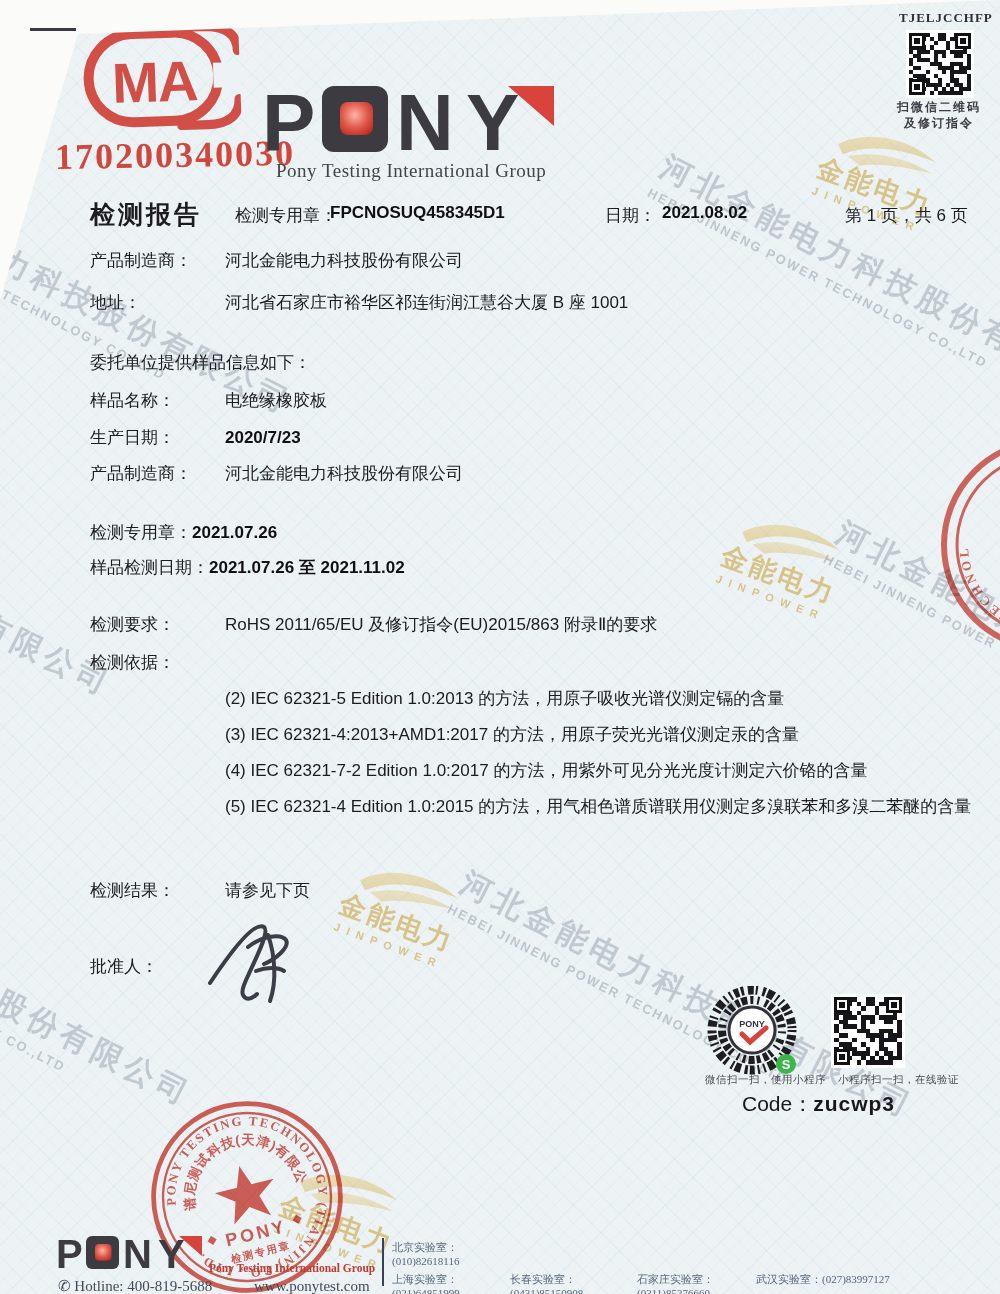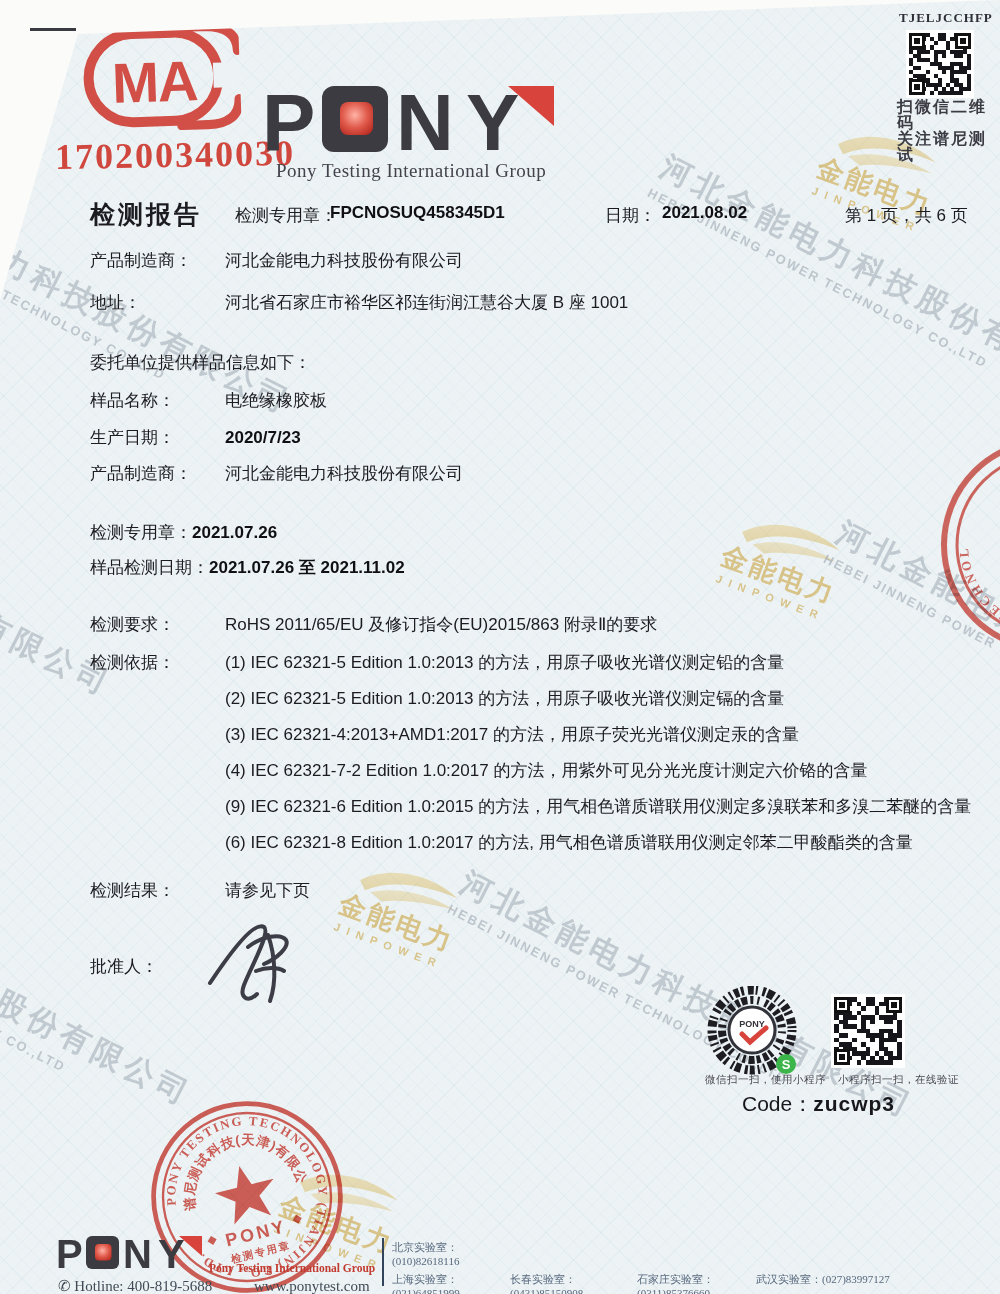--- a/index.html
+++ b/index.html
@@ -34,22 +34,22 @@
   .pony-sub  { position:absolute; left:276px; top:160px; font-family:"Liberation Serif", serif;
                font-size:19px; color:#43434c; letter-spacing:.5px; }
   .tj-code { position:absolute; left:899px; top:10px; font-family:"Liberation Serif", serif;
              font-weight:700; font-size:13px; color:#2e2e38; letter-spacing:1px; }
   .qr { position:relative; background:#fff; padding:3px; display:grid; grid-template-columns:repeat(15,1fr); grid-auto-rows:1fr; }
   .qr i { background:#15151a; }
   .qr .f { position:absolute; width:16px; height:16px; border:3px solid #111; background:#fff; }
   .qr .f::before { content:""; position:absolute; left:2px; top:2px; right:2px; bottom:2px; background:#111; }
   .qr .f.tl { left:3px; top:3px; } .qr .f.tr { right:3px; top:3px; } .qr .f.bl { left:3px; bottom:3px; }
   .qr-top { position:absolute; left:906px; top:30px; width:68px; height:68px; }
-  .qr-cap { position:absolute; left:897px; top:99px; font-size:16px; font-weight:700; color:#3c3c44;
-            letter-spacing:2px; line-height:16px; }
+  .qr-cap { position:absolute; left:897px; top:99px; font-size:12px; font-weight:700; color:#3c3c44;
+            letter-spacing:2px; line-height:16px;text-align:center; }
 
   .hrow { position:absolute; top:198px; left:0; width:100%; }
   .title { position:absolute; left:90px; top:0; font-size:25px; font-weight:700; letter-spacing:3px; }
   .lab   { color:#1b1b20; }
   .b     { font-weight:700; color:#101014; }
   .rpt-label { position:absolute; left:235px; top:6px; font-size:17px; }
   .rpt-val   { position:absolute; left:330px; top:5px; font-size:17px; }
   .date-label{ position:absolute; left:605px; top:6px; font-size:17px; }
   .date-val  { position:absolute; left:662px; top:5px; font-size:17px; }
   .pages     { position:absolute; left:845px; top:6px; font-size:17px; }
@@ -408,21 +408,21 @@
       <i style="opacity:1"></i>
       <i style="opacity:1"></i>
       <i style="opacity:0"></i>
       <i style="opacity:0"></i>
     <div class="f tl"></div>
     <div class="f tr"></div>
     <div class="f bl"></div>
   </div>
   <div class="qr-cap">
     <div>扫微信二维码</div>
-    <div>关注谱尼测试</div>
+    <div>及修订指令</div>
   </div>
 
   <div class="hrow">
     <div class="title">检测报告</div>
     <div class="rpt-label lab">检测专用章：</div>
     <div class="rpt-val b">FPCNOSUQ458345D1</div>
     <div class="date-label lab">日期：</div>
     <div class="date-val b">2021.08.02</div>
     <div class="pages">第 1 页，共 6 页</div>
   </div>
@@ -447,26 +447,24 @@
   <div class="row" style="top:522px;">
     <span>检测专用章：</span><span class="b">2021.07.26</span>
   </div>
   <div class="row" style="top:557px;">
     <span>样品检测日期：</span><span class="b">2021.07.26  至  2021.11.02</span>
   </div>
 
   <div class="row" style="top:614px;">检测要求：</div>
   <div class="ind" style="top:614px;">RoHS 2011/65/EU 及修订指令(EU)2015/863 附录Ⅱ的要求</div>
   <div class="row" style="top:652px;">检测依据：</div>
-  <div class="ind" style="top:652px;">(1) IEC 62321-5 Edition 1.0:2013 的方法，用原子吸收光谱仪测定铅的含量</div>
   <div class="ind" style="top:688px;">(2) IEC 62321-5 Edition 1.0:2013 的方法，用原子吸收光谱仪测定镉的含量</div>
   <div class="ind" style="top:724px;">(3) IEC 62321-4:2013+AMD1:2017 的方法，用原子荧光光谱仪测定汞的含量</div>
   <div class="ind" style="top:760px;">(4) IEC 62321-7-2 Edition 1.0:2017 的方法，用紫外可见分光光度计测定六价铬的含量</div>
-  <div class="ind" style="top:796px;">(9) IEC 62321-6 Edition 1.0:2015 的方法，用气相色谱质谱联用仪测定多溴联苯和多溴二苯醚的含量</div>
-  <div class="ind" style="top:832px;">(6) IEC 62321-8 Edition 1.0:2017 的方法, 用气相色谱质谱联用仪测定邻苯二甲酸酯类的含量</div>
+  <div class="ind" style="top:796px;">(5) IEC 62321-4 Edition 1.0:2015 的方法，用气相色谱质谱联用仪测定多溴联苯和多溴二苯醚的含量</div>
 
   <div class="row" style="top:880px;">检测结果：</div>
   <div class="ind" style="top:880px;">请参见下页</div>
   <div class="row" style="top:956px;">批准人：</div>
   <svg class="sig" width="110" height="105" viewBox="0 0 110 105">
     <g fill="none" stroke="#24242e" stroke-width="4" stroke-linecap="round" opacity=".88">
       <path d="M14,78 C34,48 58,16 68,22 C75,27 55,62 48,80 C43,93 52,98 61,89"></path>
       <path d="M52,42 C66,31 85,28 90,35 C94,42 80,54 68,59"></path>
       <path d="M72,30 C79,50 81,76 74,96"></path>
       <path d="M60,66 C70,62 82,62 88,66"></path>

